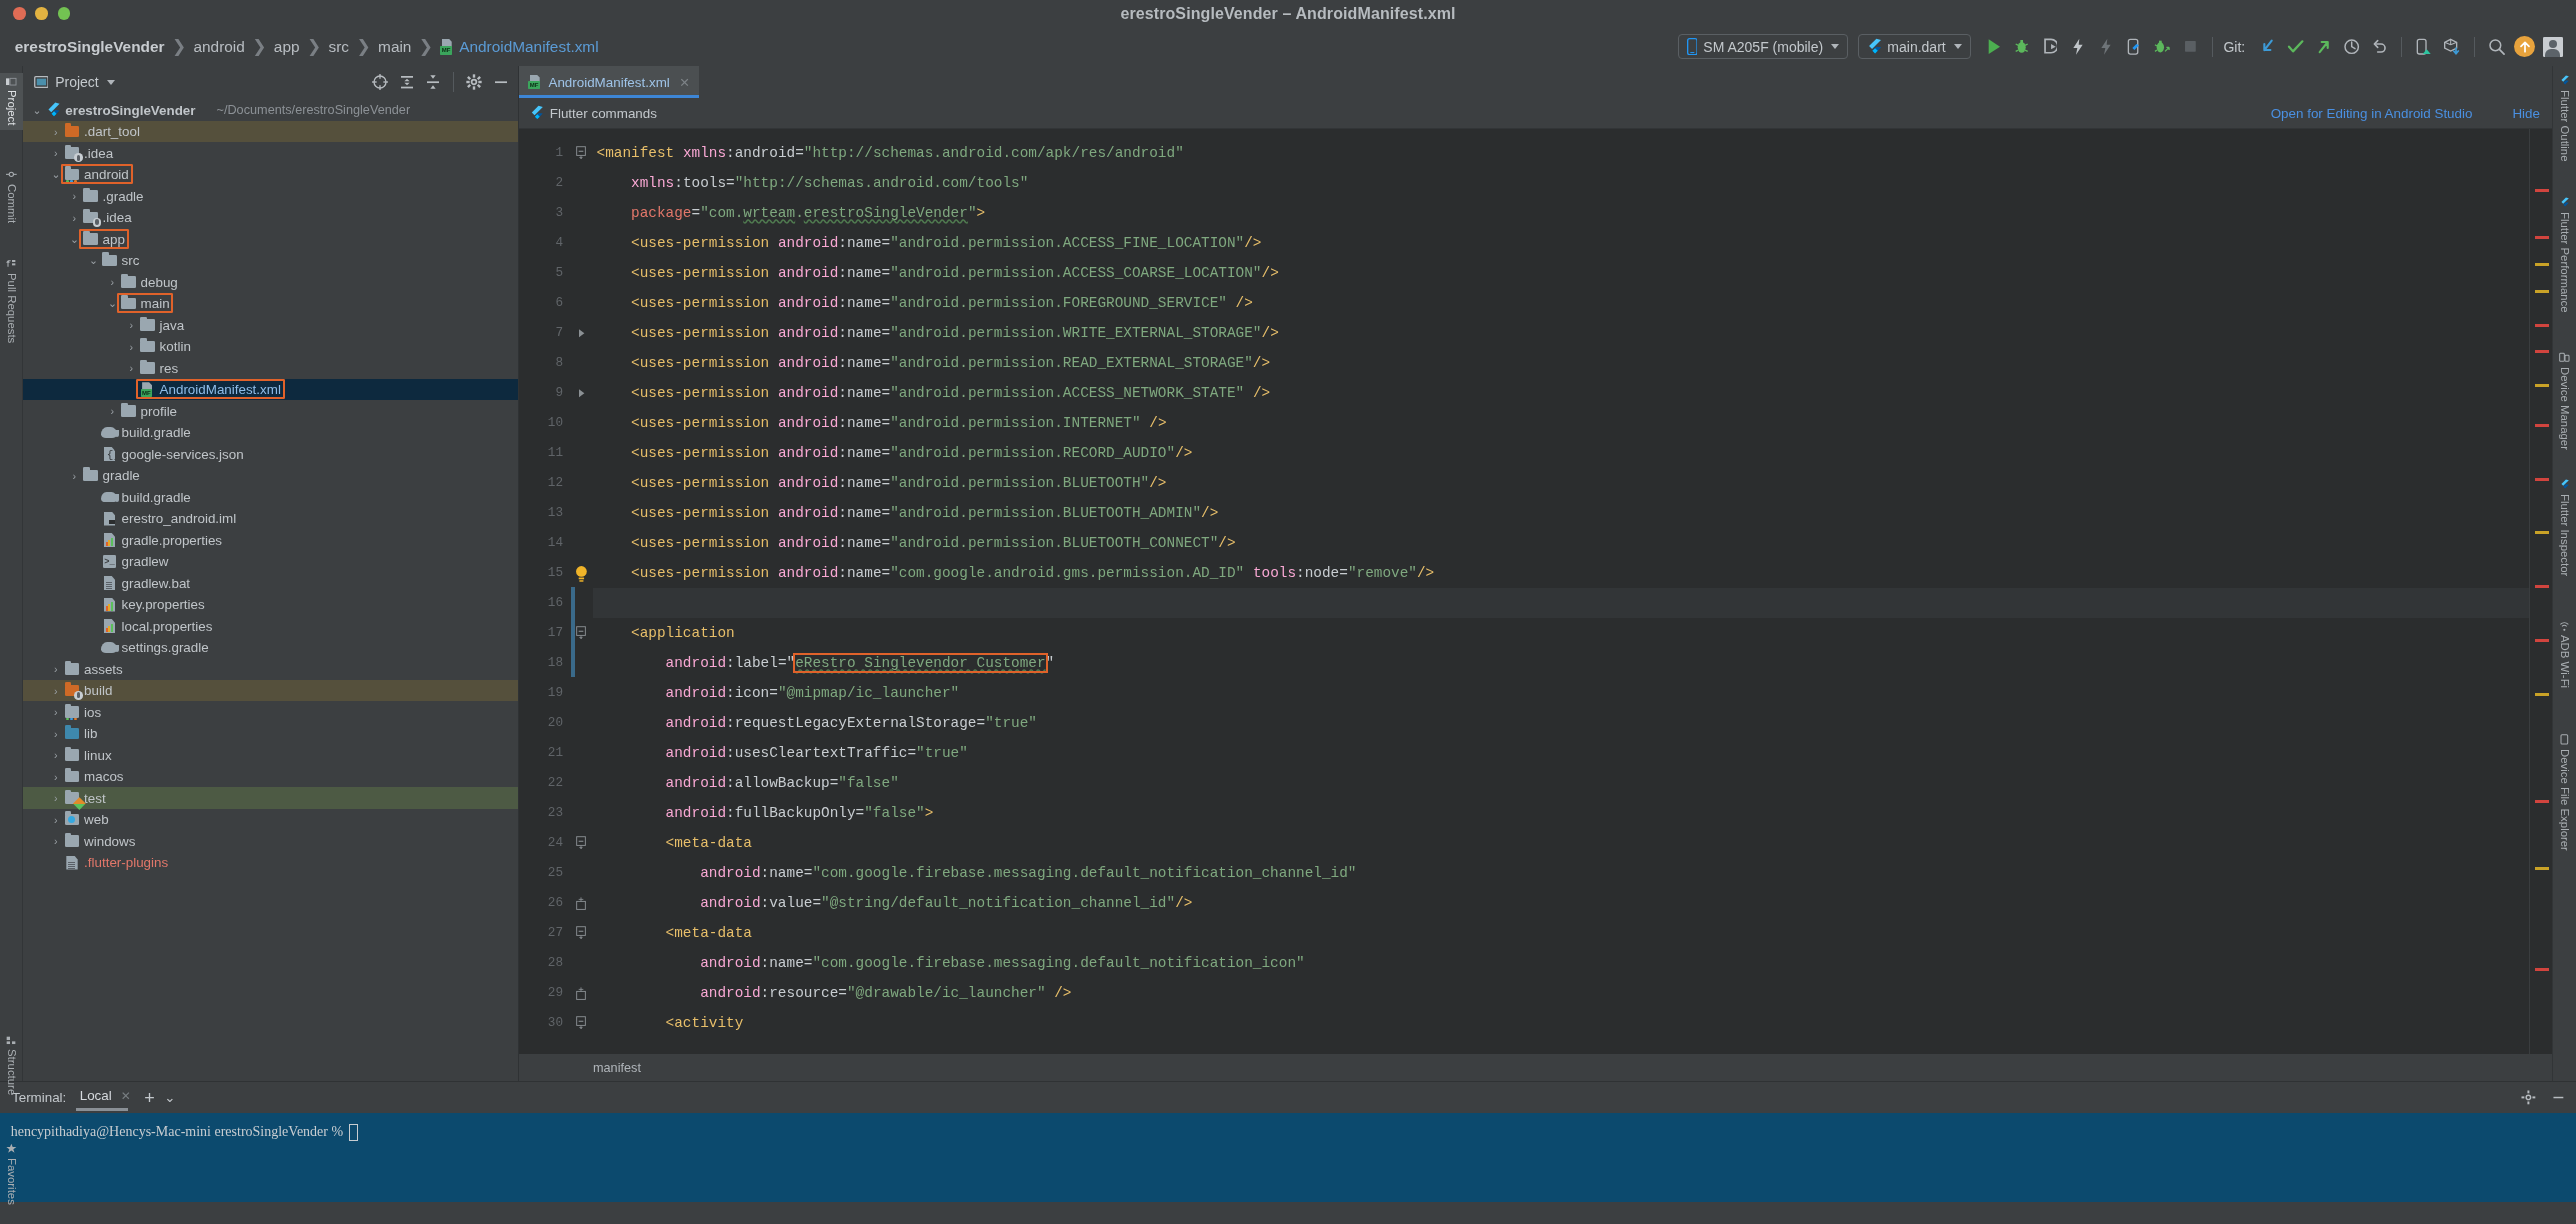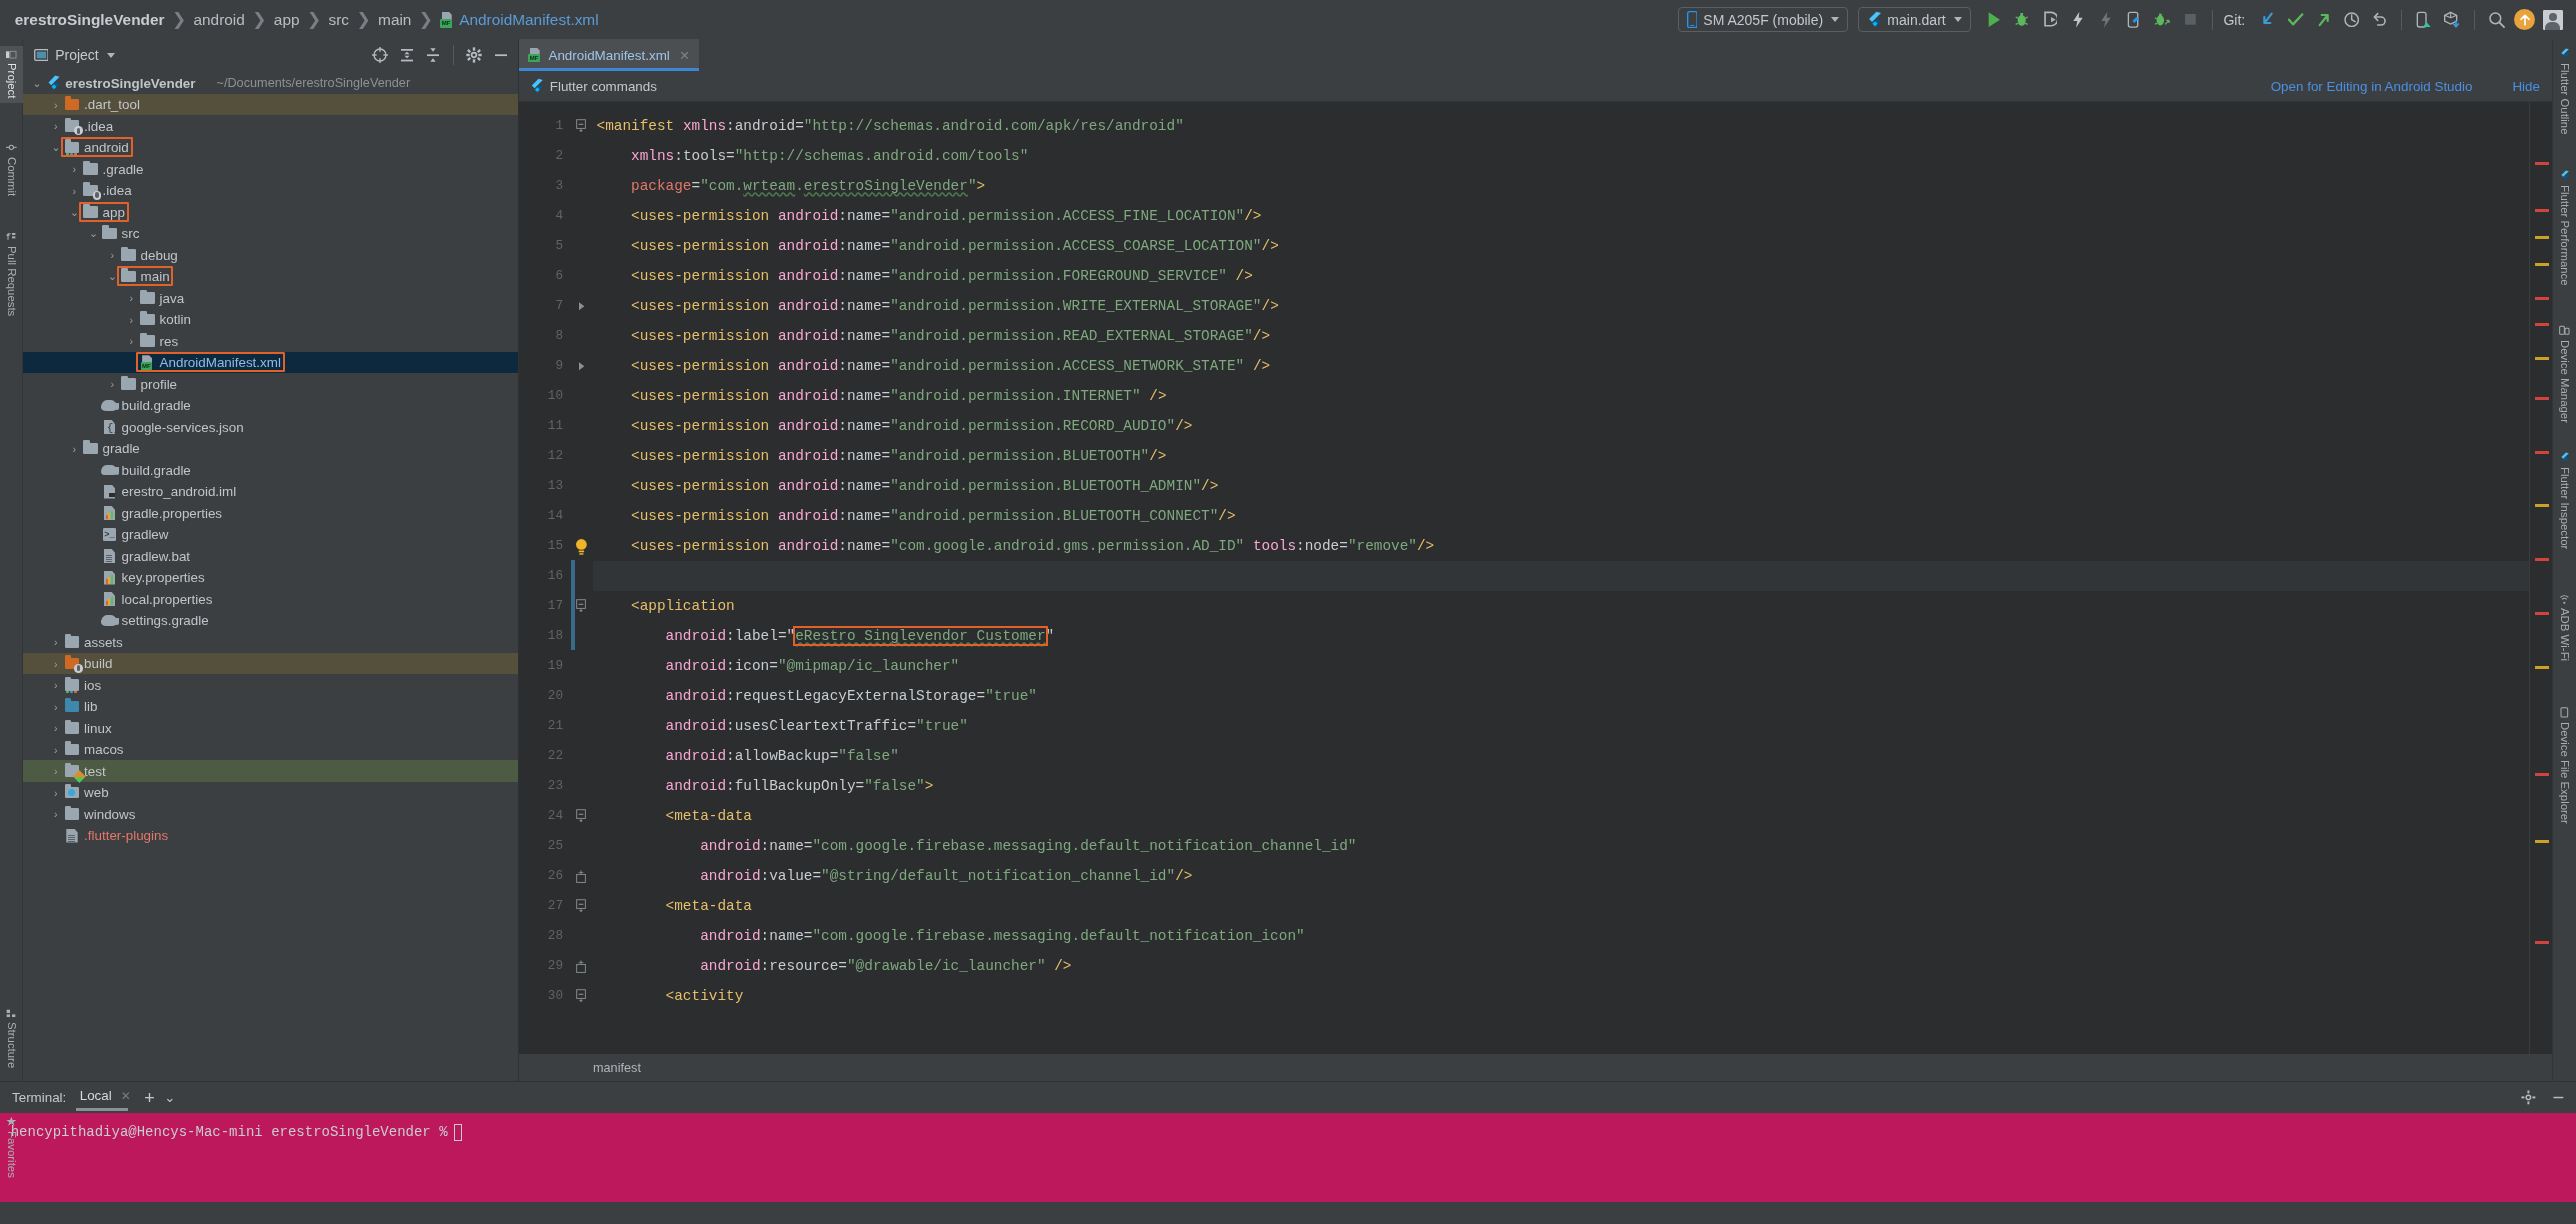--- a/index.html
+++ b/index.html
@@ -140,31 +140,39 @@
 
   
   .terminal{flex:0 0 121px;display:flex;flex-direction:column;background:#3c3f41;border-top:0.7px solid #2f3234;}
   .term-head{height:31px;display:flex;align-items:center;padding:0 10.7px 0 12px;gap:9.4px;font-size:13.4px;color:#c3c8cc;}
   .term-tab{position:relative;padding:0 4px 4px;color:#d5d9dd;}
   .term-tab:after{content:"";position:absolute;left:0;right:6.7px;bottom:-4px;height:2.7px;background:#8a9096;}
   .term-tab .x{color:#787e82;margin-left:5.4px;font-size:12px;}
   .term-plus{font-size:18px;color:#c3c8cc;line-height:1;}
   .term-chev{font-size:13.4px;color:#c3c8cc;}
   .term-gear{margin-left:auto;display:flex;align-items:center;gap:14.8px;}
-  .term-body{flex:1 1 auto;background:#be185d;padding:10.7px 0 0 10.7px;font-family:Liberation Mono, monospace;font-size:14px;color:#c8cdd1;display:flex;align-items:flex-start;}
+  .term-body{flex:1 1 auto;background:#0c4a6e;padding:10.7px 0 0 10.7px;font-family:Liberation Serif, serif;font-size:14px;color:#c8cdd1;display:flex;align-items:flex-start;}
   .caret-box{display:inline-block;width:8.7px;height:17.4px;border:0.7px solid #c8cdd1;margin-left:6px;vertical-align:-3.4px;}
 
   .statusbar{flex:0 0 23px;background:#3c3f41;}
   svg{display:block;}
 </style>
 </head>
 <body>
 
 <div id="app">
 
+  <div class="titlebar">
+    <div class="traffic">
+      <span class="dot red"></span>
+      <span class="dot yellow"></span>
+      <span class="dot green"></span>
+    </div>
+    <div class="wintitle">erestroSingleVender – AndroidManifest.xml</div>
+  </div>
 
   <div class="toolbar-row">
     <div class="crumbs">
       <span class="c0">erestroSingleVender</span>
       <span class="sep">❯</span>
       <span>android</span>
       <span class="sep">❯</span>
       <span>app</span>
       <span class="sep">❯</span>
       <span>src</span>

